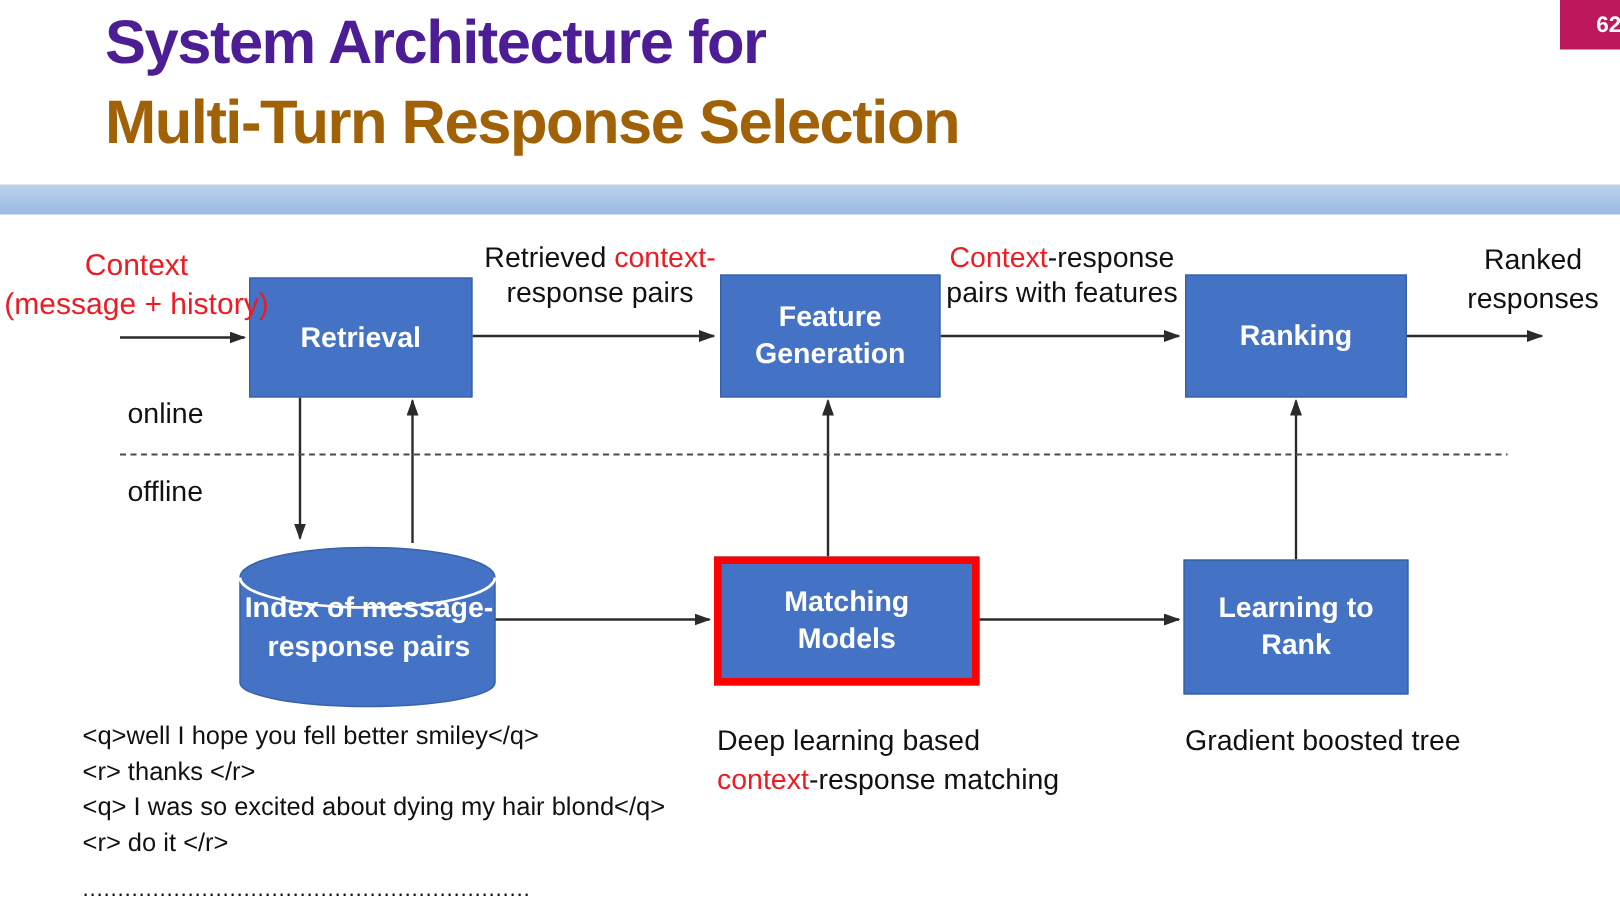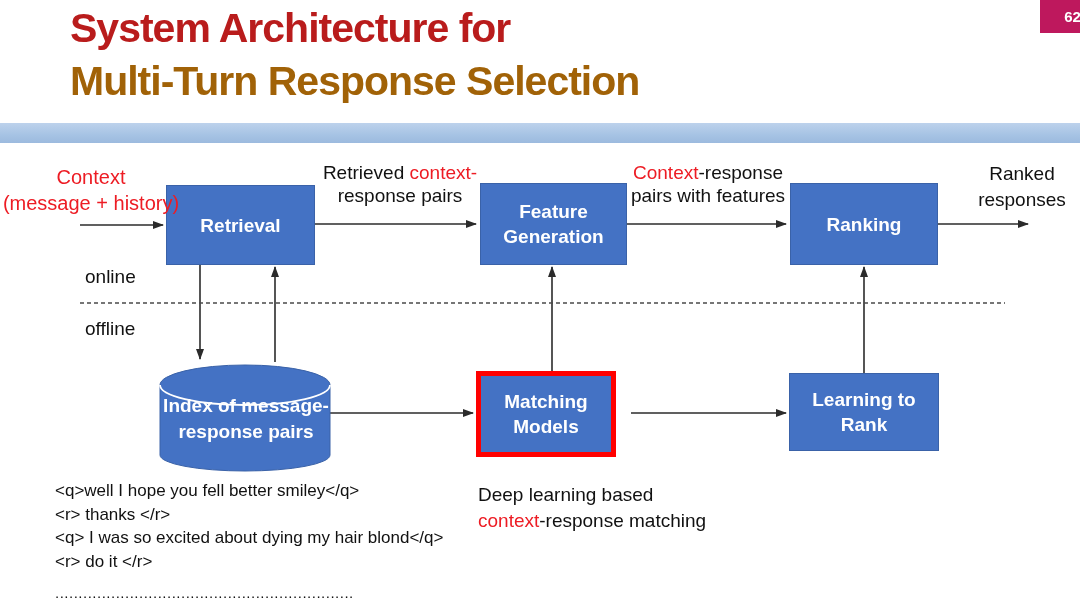--- a/index.html
+++ b/index.html
@@ -5,43 +5,43 @@
   * { margin:0; padding:0; box-sizing:border-box; }
   html,body { background:#ffffff; }
   .slide {
     position:relative; width:1080px; height:605px; overflow:hidden;
     background:#ffffff;
     font-family:"Liberation Sans","DejaVu Sans",sans-serif;
     color:#1a1a1a;
   }
   
   .title { position:absolute; left:70px; top:2px; font-weight:bold; font-size:41px; line-height:53px; letter-spacing:-1px; }
-  .title .t1 { color:#b91c1c; }
+  .title .t1 { color:#4c1d95; }
   .title .t2 { color:#a16207; }
   .page-badge {
     position:absolute; right:0; top:0; width:40px; height:33px;
     background:#be185d; color:#ffffff; font-size:15px; font-weight:bold;
     display:flex; align-items:center; justify-content:center; padding-left:25px;
   }
   .divider-bar {
     position:absolute; left:0; top:123px; width:1080px; height:20px;
     background:linear-gradient(180deg,#bdd2ec 0%,#a6c3e4 60%,#9cbade 100%);
   }
   
   .box {
     position:absolute; background:#4472C4; border:1px solid #3a62a8;
     color:#ffffff; font-weight:bold; font-size:19px; line-height:25px;
     display:flex; flex-direction:column; align-items:center; justify-content:center;
     text-align:center;
   }
   #box-retrieval  { left:166px; top:185px; width:149px; height:80px; }
   #box-feature    { left:480px; top:183px; width:147px; height:82px; }
   #box-ranking    { left:790px; top:183px; width:148px; height:82px; }
-  #box-matching   { left:476px; top:371px; width:140px; height:86px; border:5px solid #FF0000; }
-  #box-learning   { left:789px; top:373px; width:150px; height:78px; }
+  #box-matching   { left:476px; top:371px; width:177px; height:86px; border:5px solid #FF0000; }
+  #box-learning   { left:789px; top:373px; width:150px; height:90px; }
   .cyl-label {
     position:absolute; left:160px; top:393px; width:172px;
     color:#ffffff; font-weight:bold; font-size:19px; line-height:26px; text-align:center;
   }
   
   .flow-label { position:absolute; font-size:19px; line-height:23px; text-align:center; color:#111111; }
   .red { color:#ED1C24; }
   #lbl-context  { left:-14px; top:164px; width:210px; font-size:20px; line-height:26px; color:#ED1C24; }
   #lbl-retrieved{ left:310px; top:161px; width:180px; }
   #lbl-ctxfeat  { left:618px; top:161px; width:180px; }
@@ -135,20 +135,21 @@
     <div>Ranked</div>
     <div>responses</div>
   </div>
   <div id="lbl-online">online</div>
   <div id="lbl-offline">offline</div>
 
   <div class="note" id="note-matching">
     <div>Deep learning based</div>
     <div><span class="red">context</span><span>-response matching</span></div>
   </div>
+  <div class="note" id="note-ranking">Gradient boosted tree</div>
 
   <div class="examples">
     <div>&lt;q&gt;well I hope you fell better smiley&lt;/q&gt;</div>
     <div>&lt;r&gt; thanks &lt;/r&gt;</div>
     <div>&lt;q&gt; I was so excited about dying my hair blond&lt;/q&gt;</div>
     <div>&lt;r&gt; do it &lt;/r&gt;</div>
     <div class="dots dots1">................................................................</div>
 
   </div>
 

